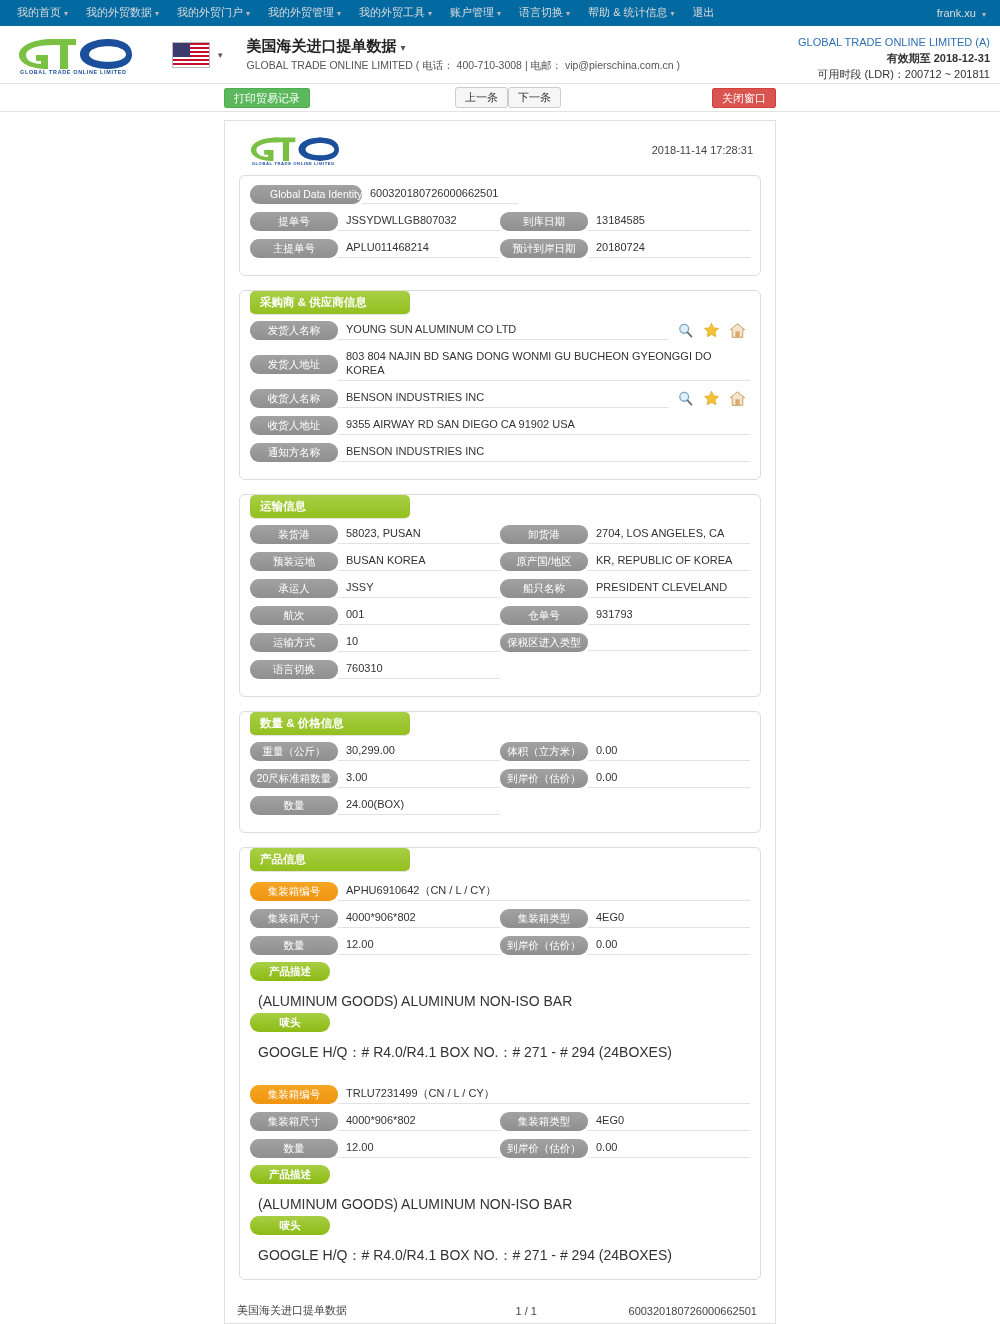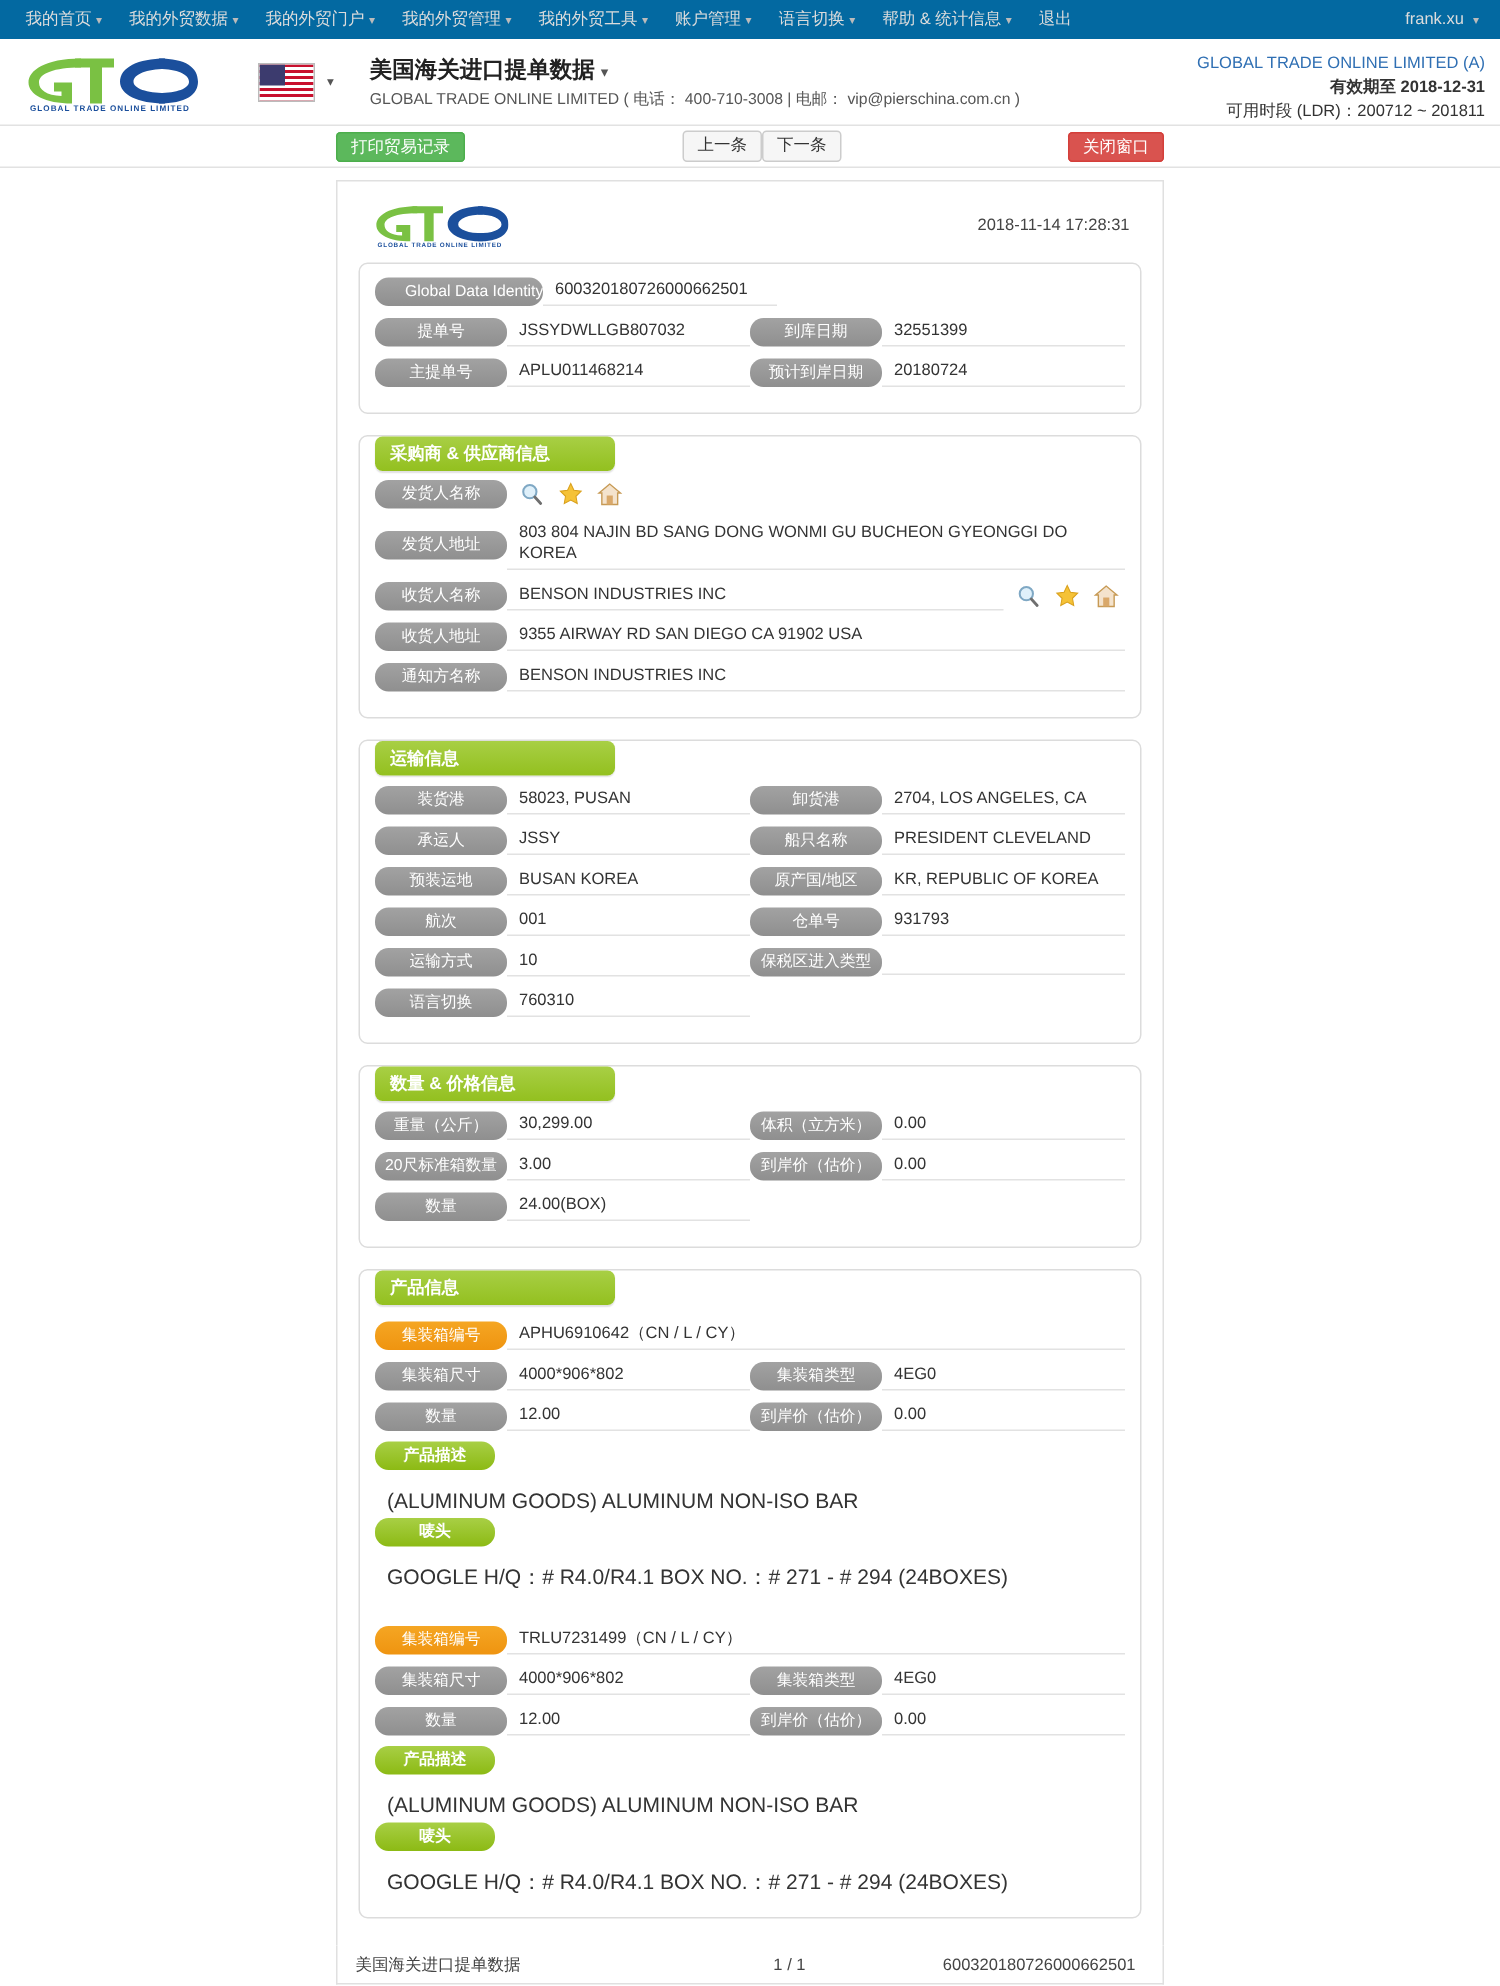--- a/index.html
+++ b/index.html
@@ -211,40 +211,41 @@
         <div class="val">600320180726000662501</div>
         <div style="width:232px"></div>
       </div>
       <div class="row">
         <div class="half">
           <div class="pill">提单号</div>
           <div class="val">JSSYDWLLGB807032</div>
         </div>
         <div class="half">
           <div class="pill">到库日期</div>
-          <div class="val">32551399</div>
+          <div class="val">13184585</div>
         </div>
       </div>
       <div class="row">
         <div class="half">
           <div class="pill">主提单号</div>
           <div class="val">APLU011468214</div>
         </div>
         <div class="half">
           <div class="pill">预计到岸日期</div>
           <div class="val">20180724</div>
         </div>
       </div>
     </div>
 
     <div class="panel with-title">
       <div class="panel-title">采购商 &amp; 供应商信息</div>
       <div id="parties-rows">
           <div class="row">
             <div class="pill">发货人名称</div>
+            <div class="val">YOUNG SUN ALUMINUM CO LTD</div>
             <div class="icons">
               <svg class="ic" viewBox="0 0 20 20">
                 <circle cx="8.5" cy="8" r="5.2" fill="#dff0fa" stroke="#7fa8c4" stroke-width="1.6"></circle>
                 <line x1="12.4" y1="12.2" x2="17" y2="17.2" stroke="#6f6f6f" stroke-width="2.2" stroke-linecap="round"></line>
               </svg>
               <svg class="ic" viewBox="0 0 20 20">
                 <path d="M10 1.6l2.5 5.2 5.7.8-4.1 4 1 5.7-5.1-2.7-5.1 2.7 1-5.7-4.1-4 5.7-.8z" fill="#f5c237" stroke="#d9a01c" stroke-width="0.8"></path>
               </svg>
               <svg class="ic" viewBox="0 0 20 20">
                 <path d="M10 2L1.6 9h2.2v9h12.4V9h2.2z" fill="#f4e3cd" stroke="#c79a55" stroke-width="1.1"></path>
@@ -292,36 +293,36 @@
               <div class="pill">装货港</div>
               <div class="val">58023, PUSAN</div>
             </div>
             <div class="half">
               <div class="pill">卸货港</div>
               <div class="val">2704, LOS ANGELES, CA</div>
             </div>
           </div>
           <div class="row">
             <div class="half">
+              <div class="pill">预装运地</div>
+              <div class="val">BUSAN KOREA</div>
+            </div>
+            <div class="half">
+              <div class="pill">原产国/地区</div>
+              <div class="val">KR, REPUBLIC OF KOREA</div>
+            </div>
+          </div>
+          <div class="row">
+            <div class="half">
               <div class="pill">承运人</div>
               <div class="val">JSSY</div>
             </div>
             <div class="half">
               <div class="pill">船只名称</div>
               <div class="val">PRESIDENT CLEVELAND</div>
-            </div>
-          </div>
-          <div class="row">
-            <div class="half">
-              <div class="pill">预装运地</div>
-              <div class="val">BUSAN KOREA</div>
-            </div>
-            <div class="half">
-              <div class="pill">原产国/地区</div>
-              <div class="val">KR, REPUBLIC OF KOREA</div>
             </div>
           </div>
           <div class="row">
             <div class="half">
               <div class="pill">航次</div>
               <div class="val">001</div>
             </div>
             <div class="half">
               <div class="pill">仓单号</div>
               <div class="val">931793</div>

